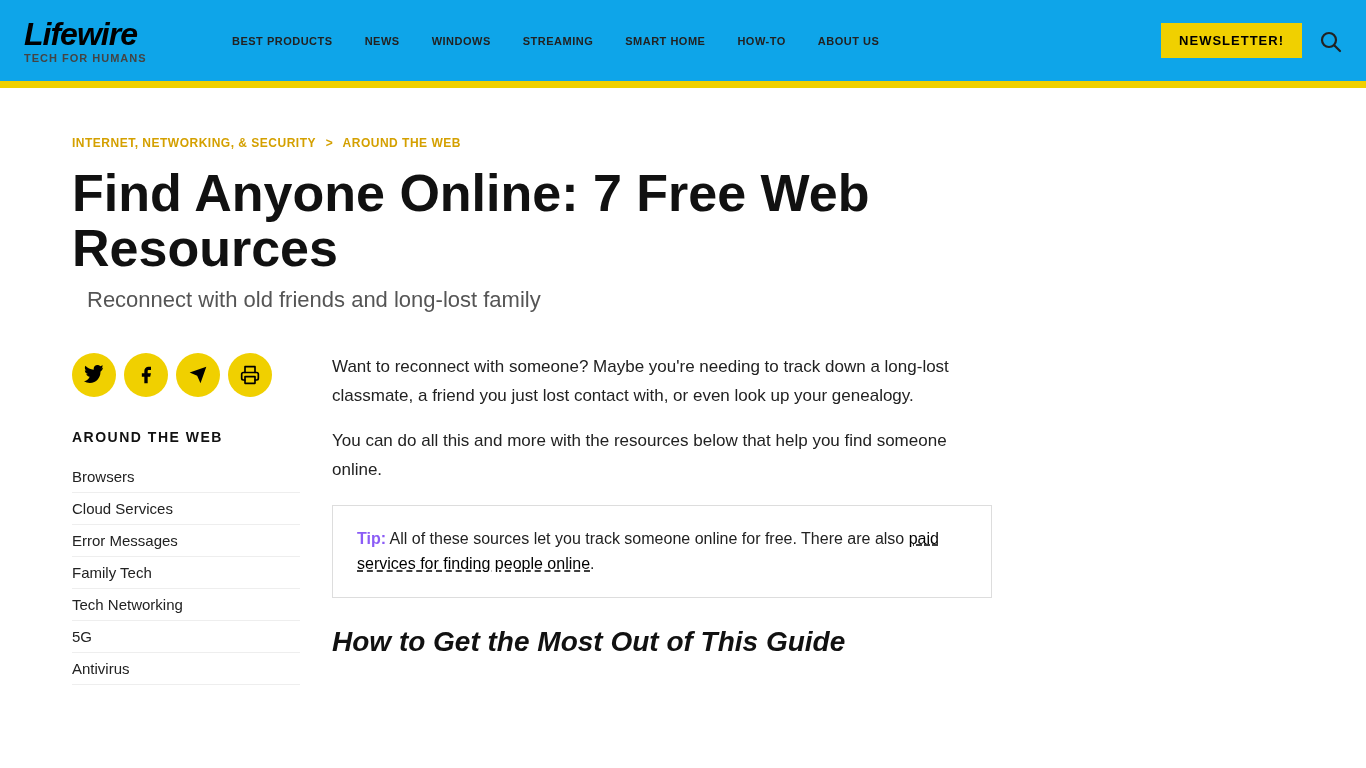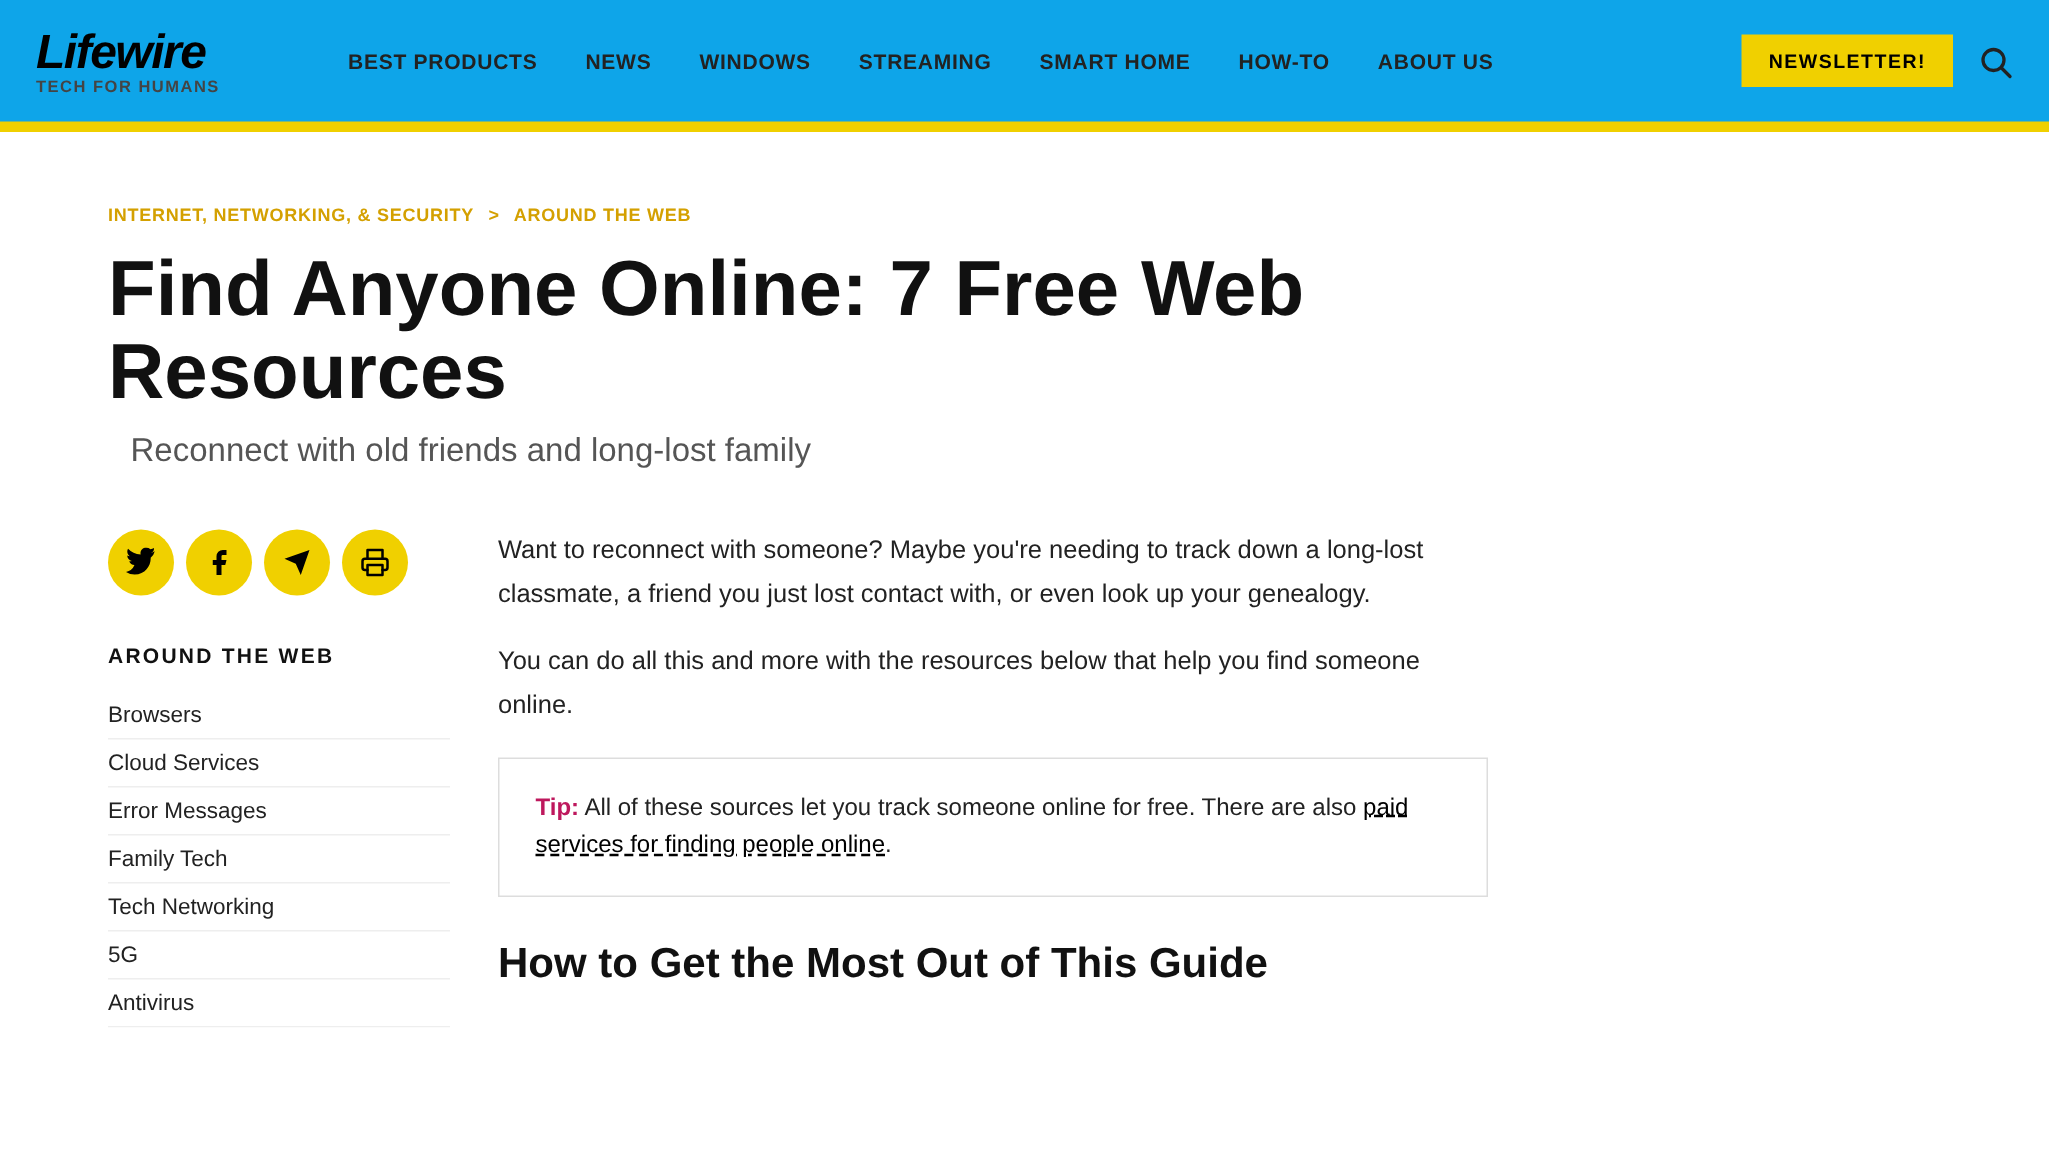--- a/index.html
+++ b/index.html
@@ -36,21 +36,21 @@
       color: #444;
       margin-top: 2px;
     }
     .nav {
       display: flex;
       align-items: center;
       gap: 0;
       flex: 1;
     }
     .nav-item {
-      font-size: 14px;
+      font-size: 11px;
       font-weight: 700;
       letter-spacing: 0.5px;
       color: #222;
       text-decoration: none;
       padding: 0 16px;
       cursor: pointer;
       white-space: nowrap;
     }
     .newsletter-btn {
       background: #f0d000;
@@ -198,34 +198,35 @@
     .tip-box {
       border: 1px solid #ddd;
       padding: 20px 24px;
       margin-bottom: 28px;
       font-size: 16px;
       line-height: 1.6;
       color: #222;
     }
     .tip-label {
       font-weight: 900;
-      color: #be185d;
+      color: #8b5cf6;
     }
     .tip-link {
       color: #000;
       text-decoration: underline;
       text-decoration-style: dashed;
       cursor: pointer;
     }
 
     .section-heading {
       font-size: 28px;
       font-weight: 800;
       color: #111;
       margin-top: 8px;
+      font-style: italic;
     }
   </style>
 </head>
 <body>
 
 <header class="header">
   <div class="logo-area">
     <span class="logo-text">Lifewire</span>
     <span class="logo-tagline">TECH FOR HUMANS</span>
   </div>

